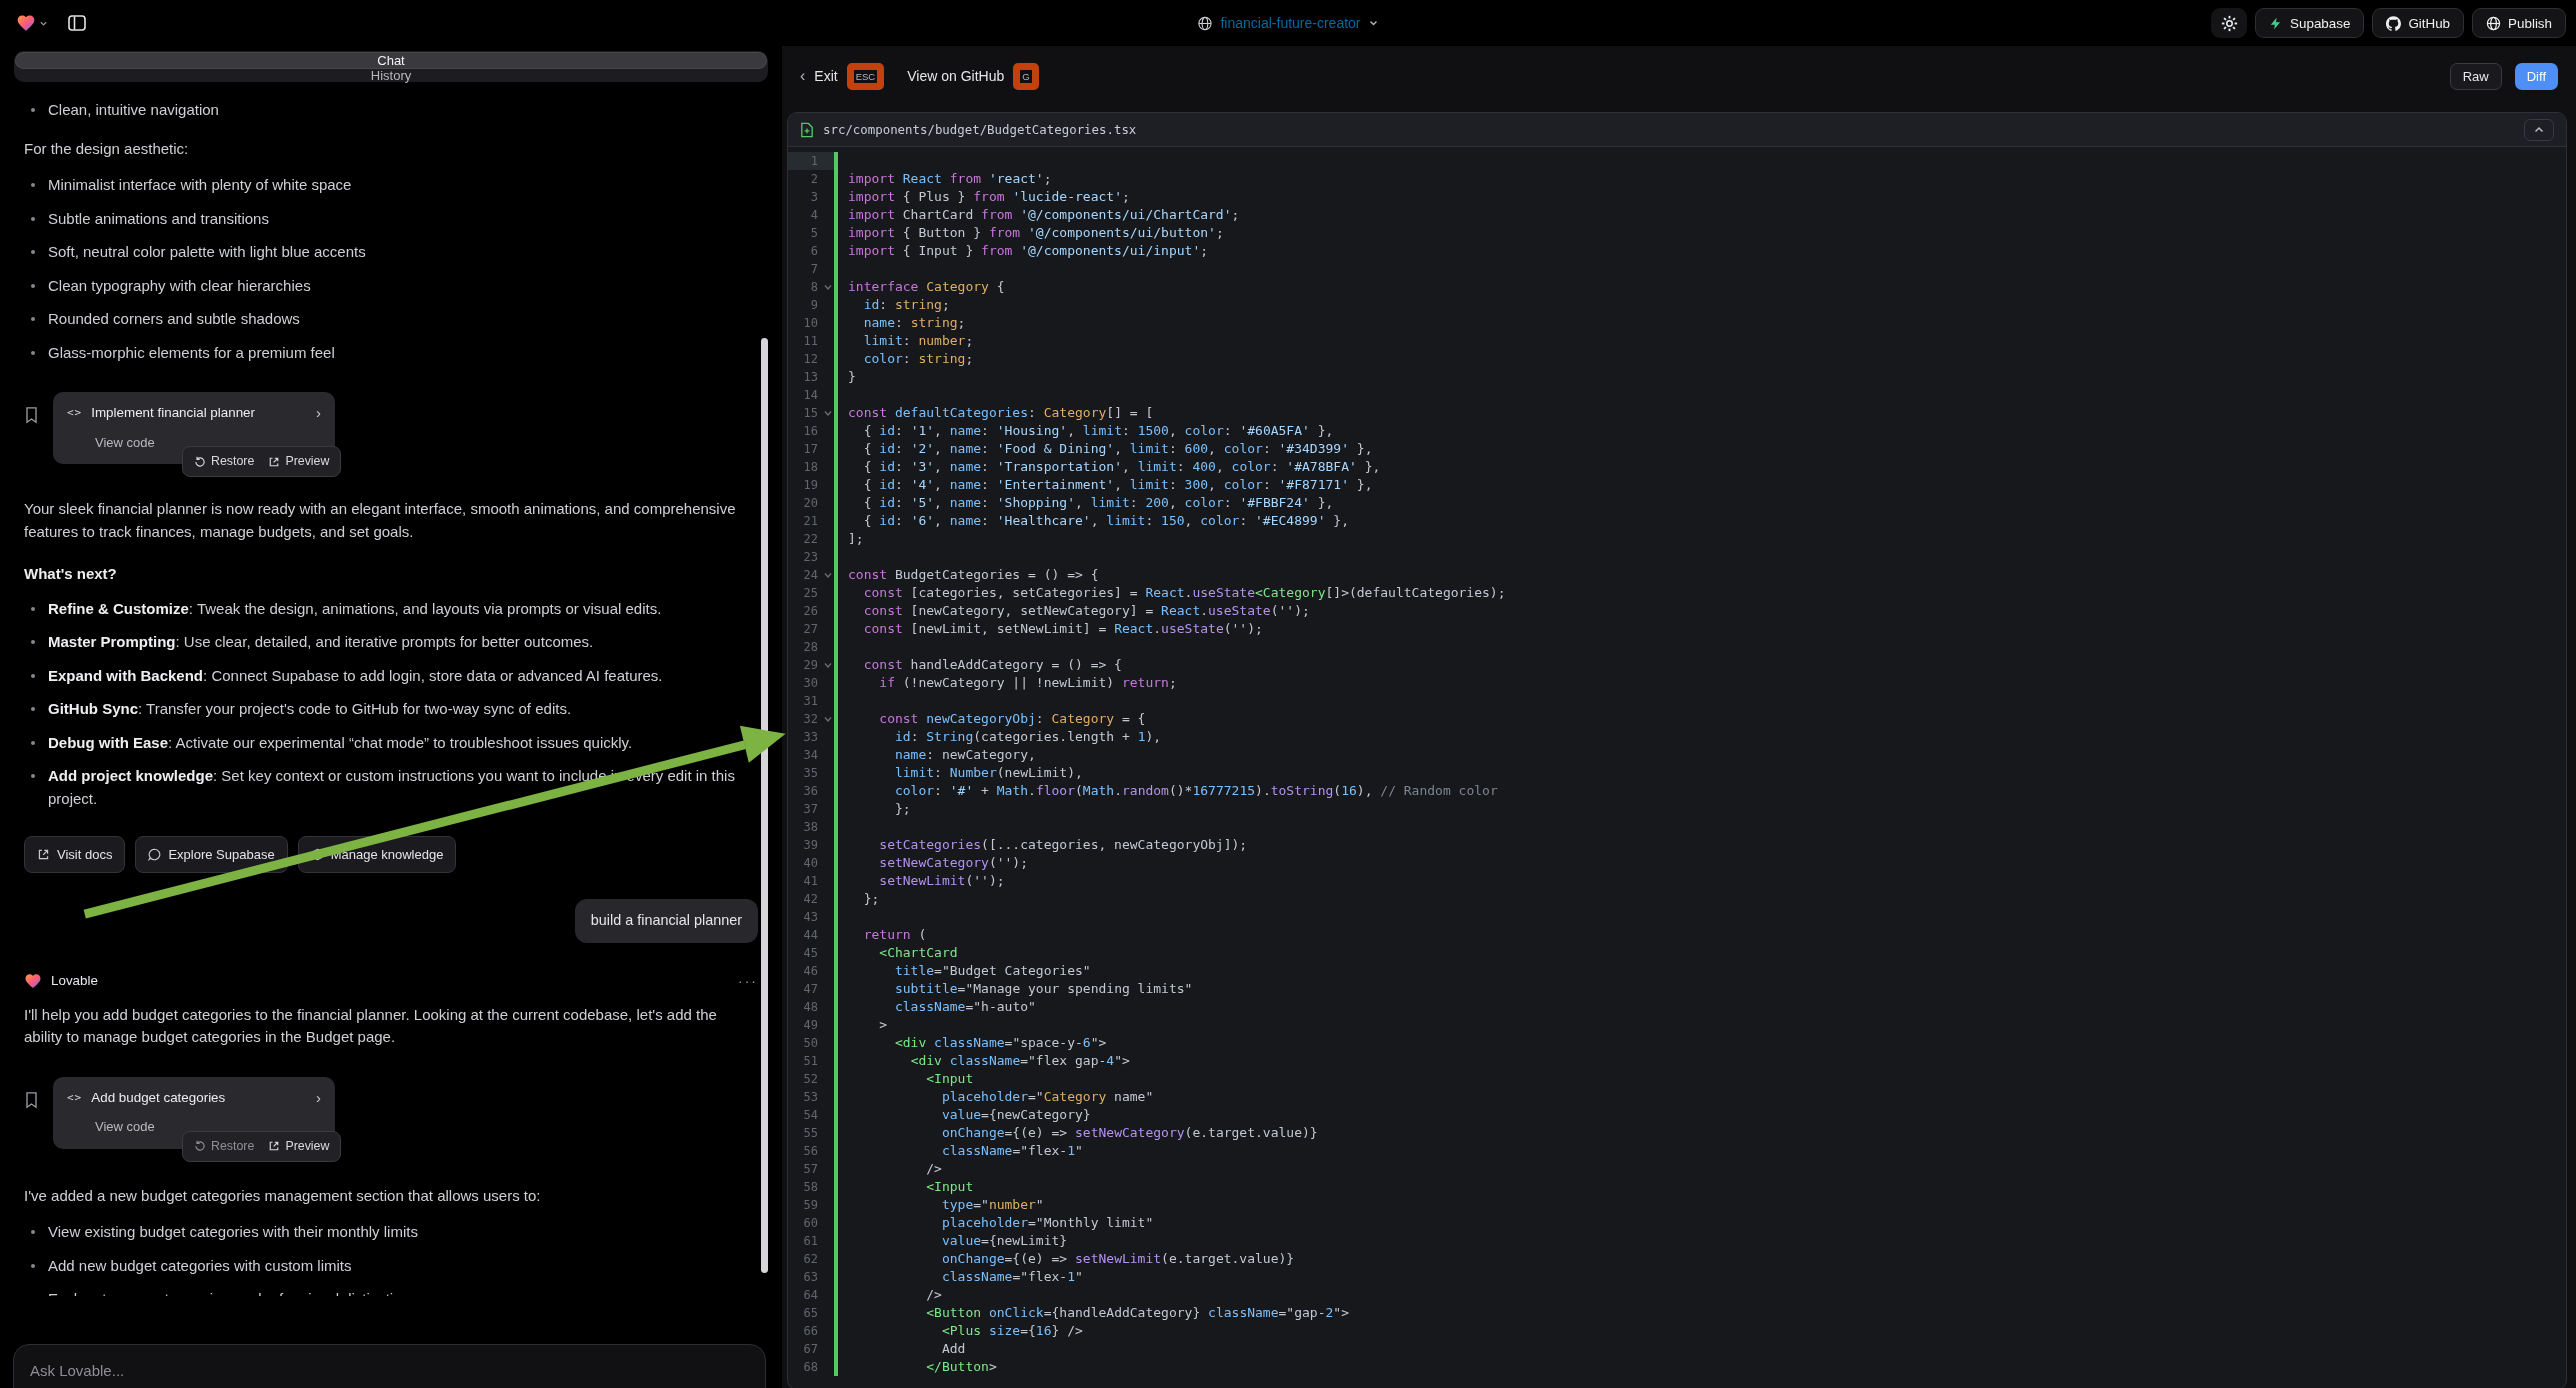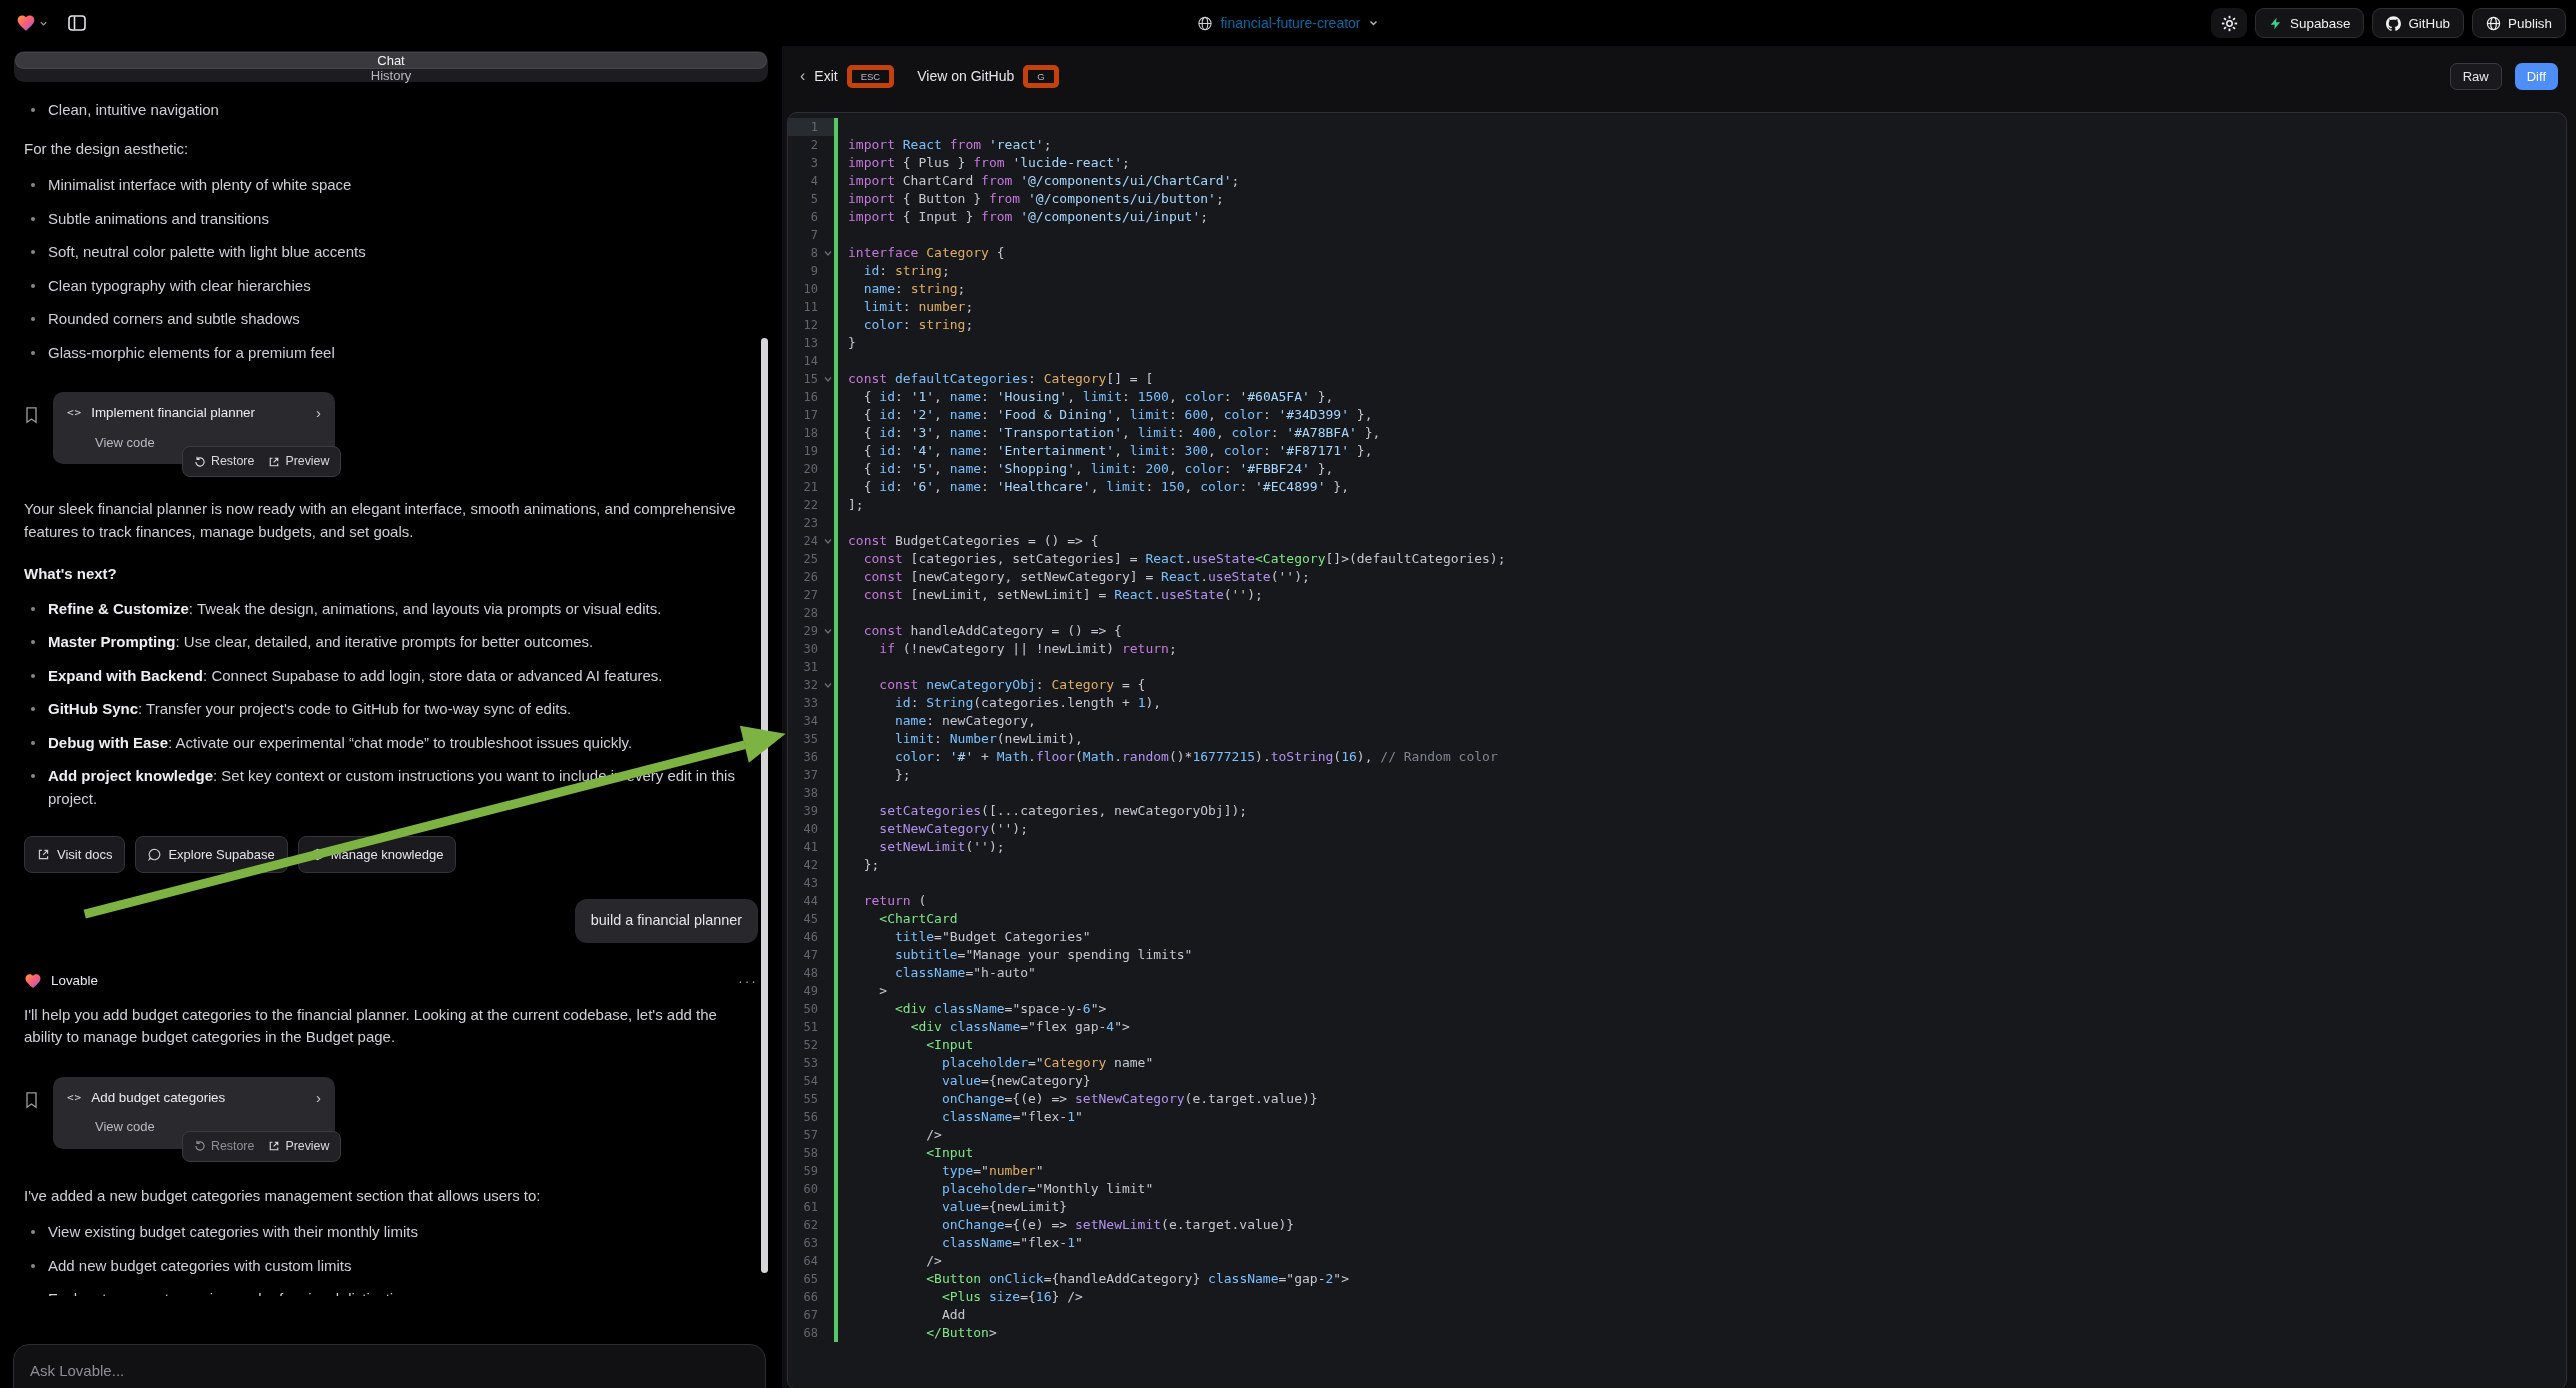--- a/index.html
+++ b/index.html
@@ -53,21 +53,21 @@
   .input-box { position:absolute; left:13px; right:16px; top:1298px; height:104px; background:#111113; border:1px solid #2d2d32; border-radius:16px; padding:17px 16px 0 16px; }
   .ask { width:100%; background:transparent; border:none; outline:none; color:#e6e6ea; font-size:15px; font-family:inherit; }
   .ask::placeholder { color:#8e8e95; }
 
   .chat-sb { position:absolute; left:761px; top:292px; width:7px; height:935px; background:#d6d6d8; border-radius:4px; z-index:40; cursor:pointer; }
 
   
   .code-panel { position:absolute; top:46px; left:782px; right:0; bottom:0; background:#101013; }
   .code-toolbar { height:60px; display:flex; align-items:center; padding:0 18px; gap:9px; color:#e6e6ea; font-size:14px; }
   .back-ch { color:#b3b3ba; font-size:16px; cursor:pointer; }
-  .kbd { border:5px solid #c2410c; border-radius:5px; padding:1px 9px; font-size:9.5px; color:#b7b7bf; }
+  .kbd { border:7px solid #c2410c; border-radius:5px; padding:1px 2px; font-size:9.5px; color:#b7b7bf; }
   .tbar-link { margin-left:14px; cursor:pointer; }
   .tbar-spacer { flex:1; }
   .pill { height:27px; display:flex; align-items:center; padding:0 12px; border-radius:7px; font-size:13px; cursor:pointer; }
   .pill.raw { border:1px solid #3b3b41; background:#1a1a1e; color:#e8e8ec; }
   .pill.diff { background:#4e8ef7; color:#fff; margin-left:4px; }
 
   .code-card { position:absolute; left:5px; right:9px; top:66px; bottom:-2px; background:#17181c; border:1px solid #2e3036; border-radius:10px; overflow:hidden; }
   .cc-head { height:34px; background:#1d1f24; border-bottom:1px solid #2e3036; display:flex; align-items:center; padding:0 12px; gap:9px; }
   .cc-path { font-family:"DejaVu Sans Mono",monospace; font-size:12.4px; color:#c9ccd2; }
   .cc-collapse { margin-left:auto; width:30px; height:22px; border:1px solid #383a41; border-radius:6px; display:flex; align-items:center; justify-content:center; cursor:pointer; }
@@ -323,20 +323,32 @@
       <span>Exit</span>
       <span class="kbd">ESC</span>
       <span class="tbar-link">View on GitHub</span>
       <span class="kbd">G</span>
       <span class="tbar-spacer"></span>
       <span class="pill raw">Raw</span>
       <span class="pill diff">Diff</span>
     </div>
 
     <div class="code-card">
+      <div class="cc-head">
+        <svg class="ic" width="14" height="16" viewBox="0 0 14 17">
+            <path d="M1.5 1.5h7l4 4v10h-11z" fill="none" stroke="#57c964" stroke-width="1.4"></path>
+            <path d="M7 7v5M4.5 9.5h5" stroke="#57c964" stroke-width="1.4"></path>
+          </svg>
+        <span class="cc-path">src/components/budget/BudgetCategories.tsx</span>
+        <span class="cc-collapse">
+          <svg class="ic" width="10" height="8" viewBox="0 0 10 8">
+              <path d="M1.5 5.5L5 2l3.5 3.5" stroke="#b9bcc3" stroke-width="1.5" fill="none"></path>
+            </svg>
+        </span>
+      </div>
       <div class="code-body" id="code-body">
           <div class="cl cl1"><span class="gut"><span class="ln">1</span><span class="fold"></span></span><span class="bar"></span><span class="ct"></span></div>
           <div class="cl"><span class="gut"><span class="ln">2</span><span class="fold"></span></span><span class="bar"></span><span class="ct"><span class="tk-k">import</span> <span class="tk-b">React</span> <span class="tk-k">from</span> <span class="tk-s">'react'</span>;</span></div>
           <div class="cl"><span class="gut"><span class="ln">3</span><span class="fold"></span></span><span class="bar"></span><span class="ct"><span class="tk-k">import</span> { Plus } <span class="tk-k">from</span> <span class="tk-s">'lucide-react'</span>;</span></div>
           <div class="cl"><span class="gut"><span class="ln">4</span><span class="fold"></span></span><span class="bar"></span><span class="ct"><span class="tk-k">import</span> ChartCard <span class="tk-k">from</span> <span class="tk-s">'@/components/ui/ChartCard'</span>;</span></div>
           <div class="cl"><span class="gut"><span class="ln">5</span><span class="fold"></span></span><span class="bar"></span><span class="ct"><span class="tk-k">import</span> { Button } <span class="tk-k">from</span> <span class="tk-s">'@/components/ui/button'</span>;</span></div>
           <div class="cl"><span class="gut"><span class="ln">6</span><span class="fold"></span></span><span class="bar"></span><span class="ct"><span class="tk-k">import</span> { Input } <span class="tk-k">from</span> <span class="tk-s">'@/components/ui/input'</span>;</span></div>
           <div class="cl"><span class="gut"><span class="ln">7</span><span class="fold"></span></span><span class="bar"></span><span class="ct"></span></div>
           <div class="cl"><span class="gut"><span class="ln">8</span><span class="fold"><svg width="8" height="7" viewBox="0 0 8 7">
                   <path d="M1 1.5l3 3.5 3-3.5" stroke="#6a6e76" stroke-width="1.3" fill="none"></path>

